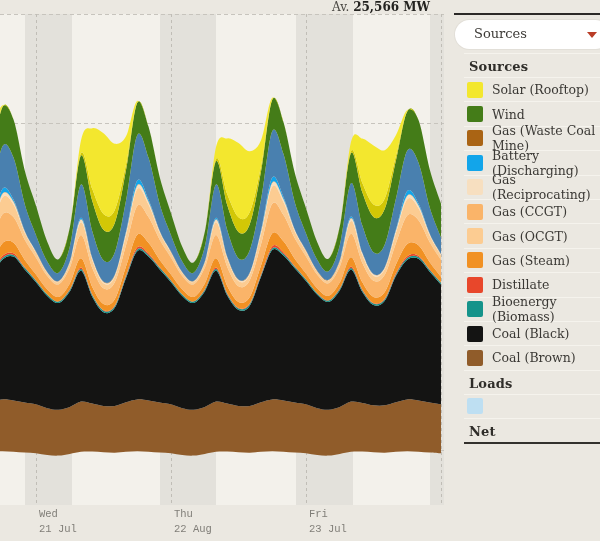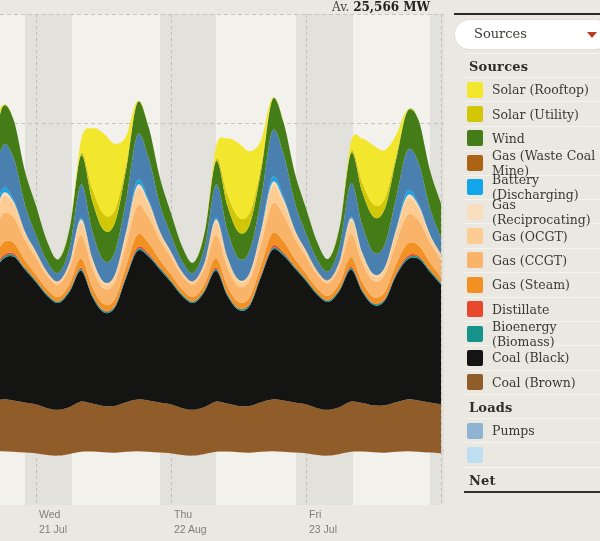--- a/index.html
+++ b/index.html
@@ -4,21 +4,21 @@
 <style>
   html,body{margin:0;padding:0;}
   body{background:#EBE8E1;font-family:"DejaVu Serif",serif;}
   .stage{position:relative;width:600px;height:541px;overflow:hidden;background:#EBE8E1;}
 
   
   .chart-wrap{position:absolute;left:0;top:0;width:452px;height:541px;}
   #chart-svg{position:absolute;left:0;top:0;}
   .avg{position:absolute;left:332px;top:0px;font-size:12px;color:#4A4843;white-space:nowrap;}
   .avg b{color:#23221F;}
-  .xlab{position:absolute;top:507px;font-family:Liberation Sans, sans-serif;
+  .xlab{position:absolute;top:507px;font-family:Liberation Mono, monospace;
         font-size:10.5px;line-height:14.5px;color:#807E78;white-space:nowrap;}
 
   
   .panel{position:absolute;left:452px;top:0;width:148px;height:541px;background:#EBE8E1;}
   .panel-rule{position:absolute;left:2px;right:0;top:13px;height:2px;background:#2B2927;}
   .dropdown{position:absolute;left:3px;top:20px;width:155px;height:29px;background:#FFFFFF;
             border-radius:15px;box-shadow:0 0 0 1px #E2DFD8;}
   .dropdown .val{position:absolute;left:19px;top:6px;font-size:13px;color:#3B3935;}
   .chev{position:absolute;right:13px;top:12px;width:0;height:0;
         border-left:5px solid transparent;border-right:5px solid transparent;
@@ -90,46 +90,42 @@
       <span class="val">Sources</span>
       <span class="chev"></span>
     </div>
     <div class="legend" id="legend">
         <div class="sec-h">Sources</div>
         <div class="lrow">
           <span class="sw" style="background: rgb(243, 231, 46);"></span>
           <span class="lbl">Solar (Rooftop)</span>
         </div>
         <div class="lrow">
-          <span class="sw" style="background: rgb(210, 199, 6);"></span>
-          <span class="lbl">Solar (Utility)</span>
-        </div>
-        <div class="lrow">
           <span class="sw" style="background: rgb(68, 124, 24);"></span>
           <span class="lbl">Wind</span>
         </div>
         <div class="lrow">
           <span class="sw" style="background: rgb(170, 100, 20);"></span>
           <span class="lbl">Gas (Waste Coal Mine)</span>
         </div>
         <div class="lrow">
           <span class="sw" style="background: rgb(18, 165, 234);"></span>
           <span class="lbl">Battery (Discharging)</span>
         </div>
         <div class="lrow">
           <span class="sw" style="background: rgb(247, 223, 192);"></span>
           <span class="lbl">Gas (Reciprocating)</span>
         </div>
         <div class="lrow">
+          <span class="sw" style="background: rgb(250, 180, 105);"></span>
+          <span class="lbl">Gas (CCGT)</span>
+        </div>
+        <div class="lrow">
           <span class="sw" style="background: rgb(252, 204, 146);"></span>
           <span class="lbl">Gas (OCGT)</span>
-        </div>
-        <div class="lrow">
-          <span class="sw" style="background: rgb(250, 180, 105);"></span>
-          <span class="lbl">Gas (CCGT)</span>
         </div>
         <div class="lrow">
           <span class="sw" style="background: rgb(241, 145, 35);"></span>
           <span class="lbl">Gas (Steam)</span>
         </div>
         <div class="lrow">
           <span class="sw" style="background: rgb(232, 71, 43);"></span>
           <span class="lbl">Distillate</span>
         </div>
         <div class="lrow">
@@ -139,24 +135,20 @@
         <div class="lrow">
           <span class="sw" style="background: rgb(20, 20, 19);"></span>
           <span class="lbl">Coal (Black)</span>
         </div>
         <div class="lrow">
           <span class="sw" style="background: rgb(144, 92, 42);"></span>
           <span class="lbl">Coal (Brown)</span>
         </div>
         <div class="sec-h">Loads</div>
         <div class="lrow">
-          <span class="sw" style="background: rgb(144, 179, 211);"></span>
-          <span class="lbl">Pumps</span>
-        </div>
-        <div class="lrow">
           <span class="sw" style="background: rgb(190, 223, 242);"></span>
         </div>
         <div class="sec-h">Net</div>
         <div class="net-rule"></div>
       </div>
   </div>
 
 </div>
 
 </body></html>

